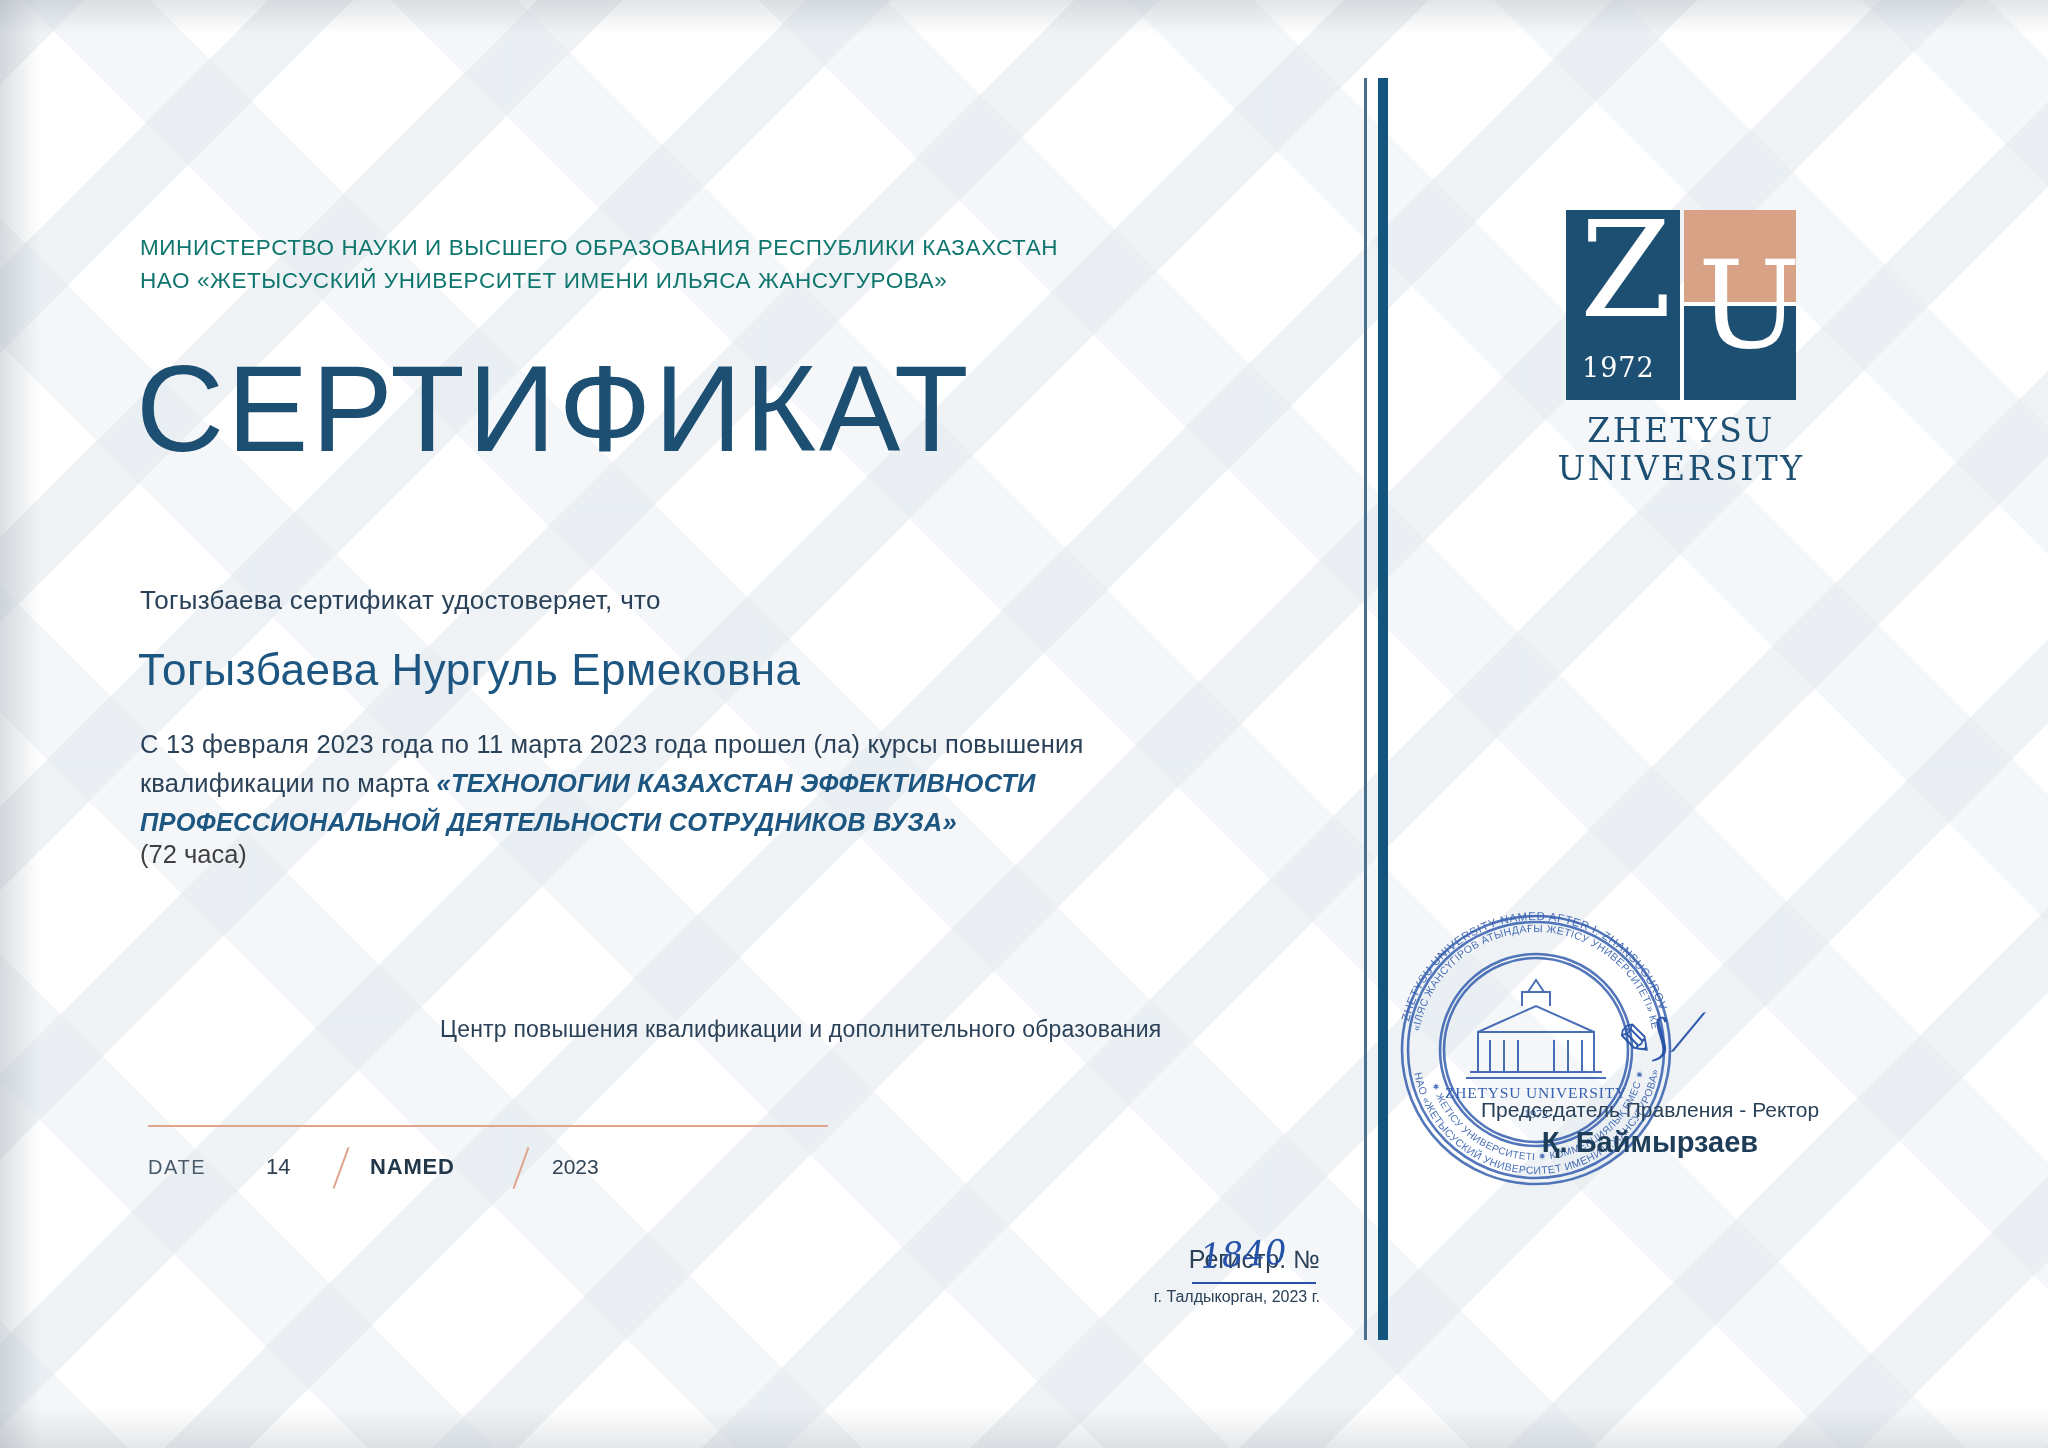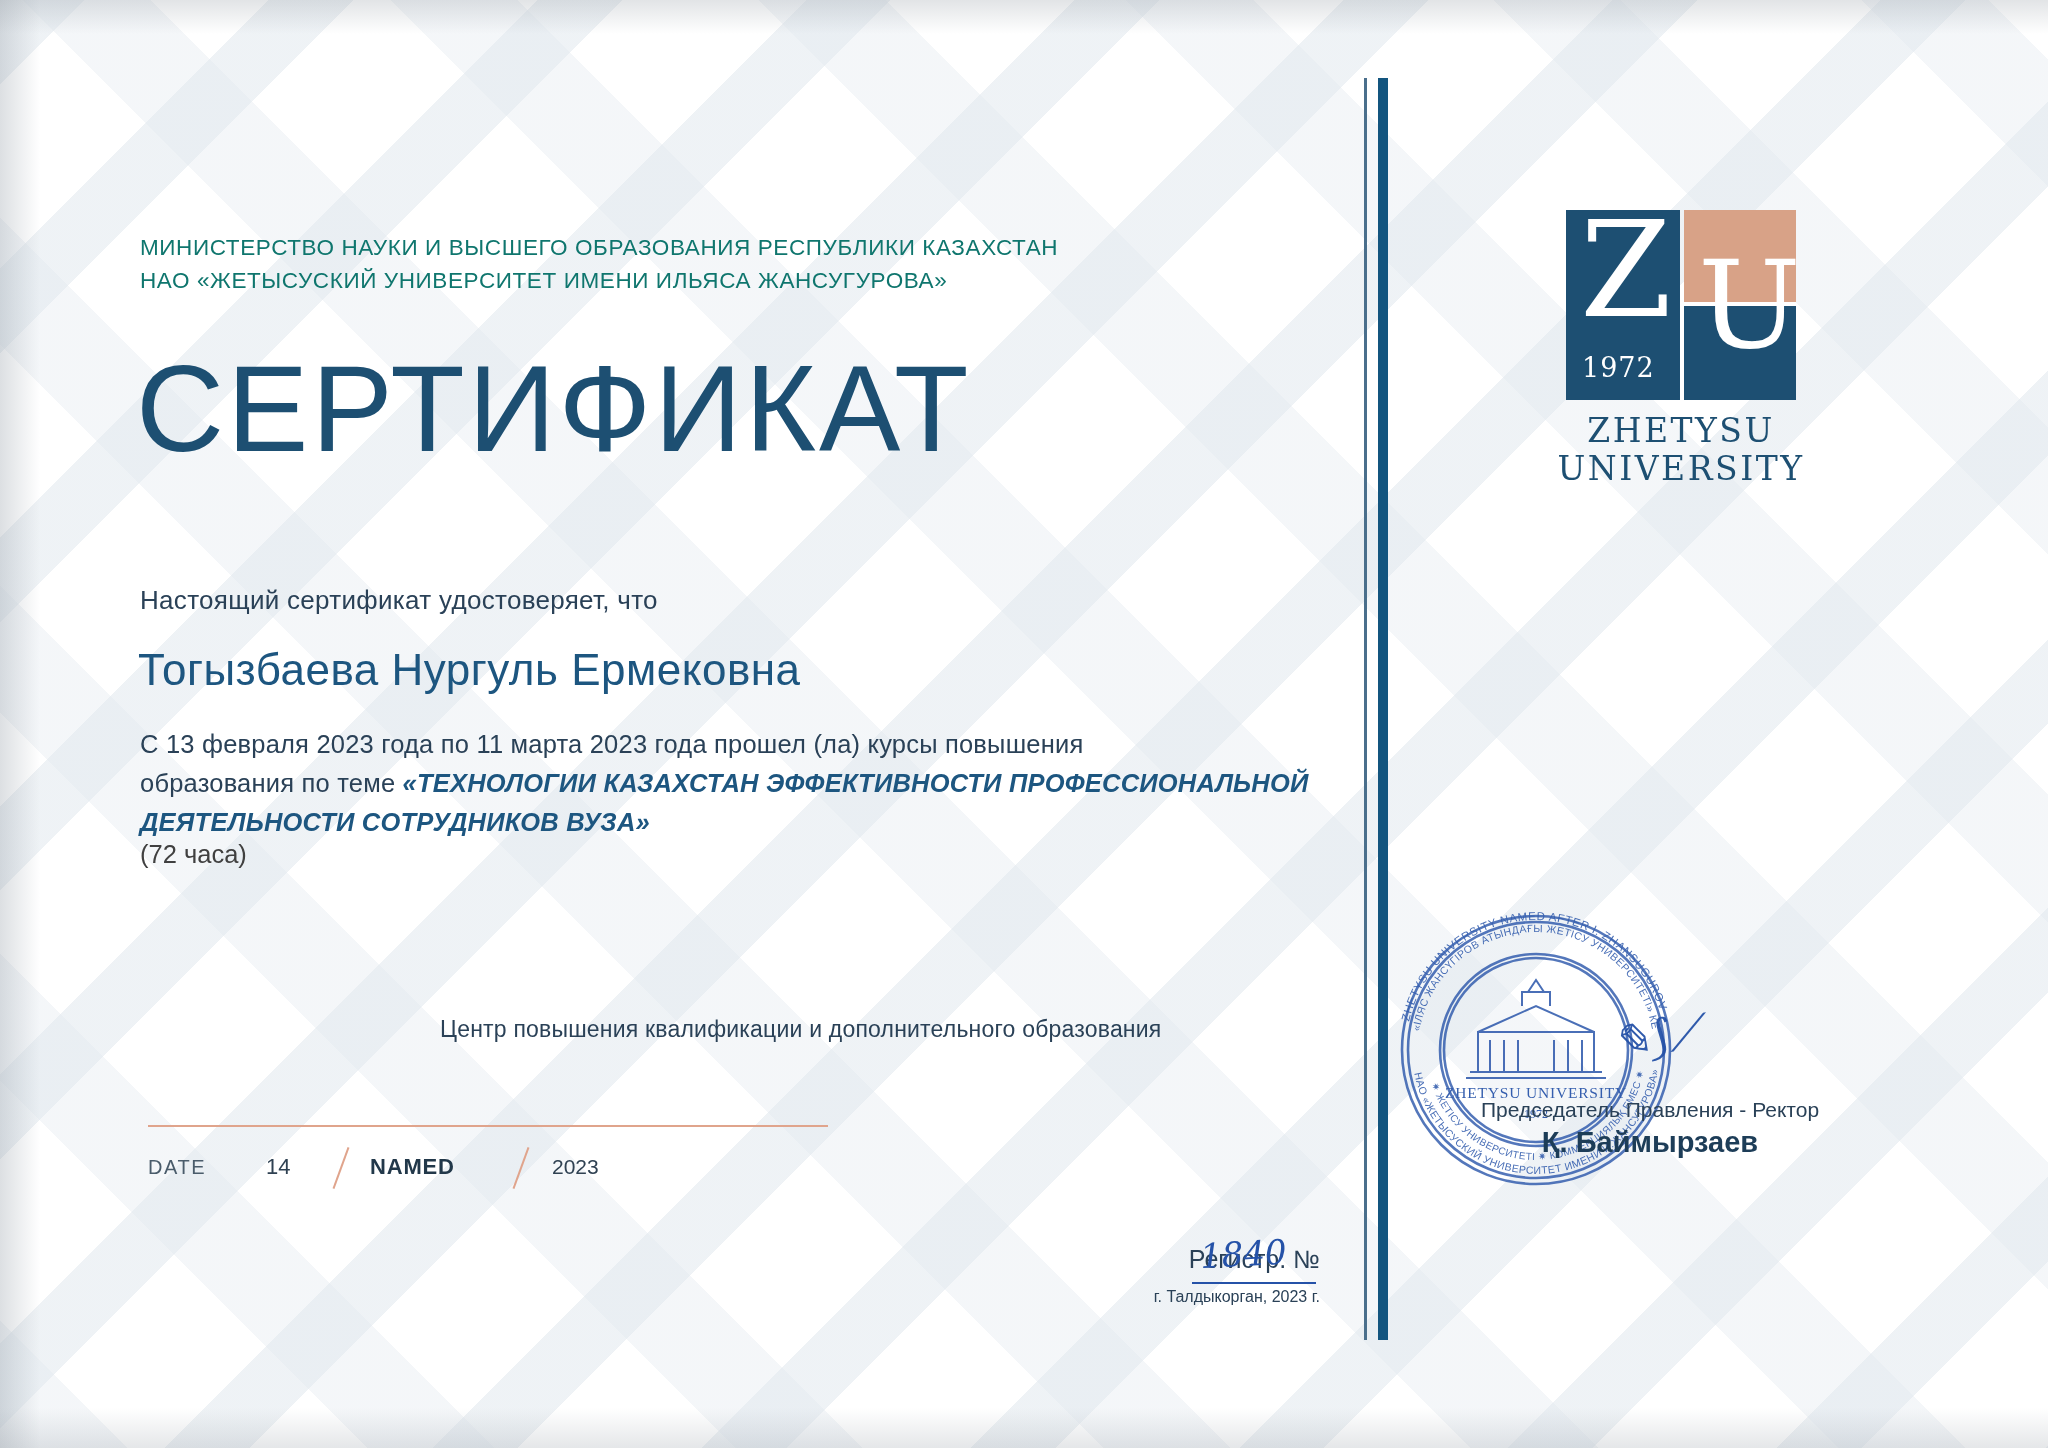--- a/index.html
+++ b/index.html
@@ -356,28 +356,28 @@
   <div class="divider-thin"></div>
   <div class="divider"></div>
 
   <div class="ministry">
     <div>МИНИСТЕРСТВО НАУКИ И ВЫСШЕГО ОБРАЗОВАНИЯ РЕСПУБЛИКИ КАЗАХСТАН</div>
     <div>НАО «ЖЕТЫСУСКИЙ УНИВЕРСИТЕТ ИМЕНИ ИЛЬЯСА ЖАНСУГУРОВА»</div>
   </div>
 
   <div class="title">СЕРТИФИКАТ</div>
 
-  <div class="intro">Настоящий сертификат удостоверяет, что</div>
+  <div class="intro">Тогызбаева сертификат удостоверяет, что</div>
 
   <div class="recipient">Тогызбаева Нургуль Ермековна</div>
 
   <div class="body-text">
     <span>С 13 февраля 2023 года по 11 марта 2023 года прошел (ла) курсы повышения</span>
     <br>
-    <span>образования по теме </span><span class="course">«ТЕХНОЛОГИИ КАЗАХСТАН ЭФФЕКТИВНОСТИ ПРОФЕССИОНАЛЬНОЙ  ДЕЯТЕЛЬНОСТИ СОТРУДНИКОВ ВУЗА»</span>
+    <span>квалификации по марта </span><span class="course">«ТЕХНОЛОГИИ КАЗАХСТАН ЭФФЕКТИВНОСТИ ПРОФЕССИОНАЛЬНОЙ  ДЕЯТЕЛЬНОСТИ СОТРУДНИКОВ ВУЗА»</span>
   </div>
 
   <div class="hours">(72 часа)</div>
 
   <div class="center-line">Центр повышения квалификации и дополнительного образования</div>
 
   <div class="date-rule"></div>
   <div class="date-row">
     <span class="date-label">DATE</span>
     <span class="date-day">14</span>

